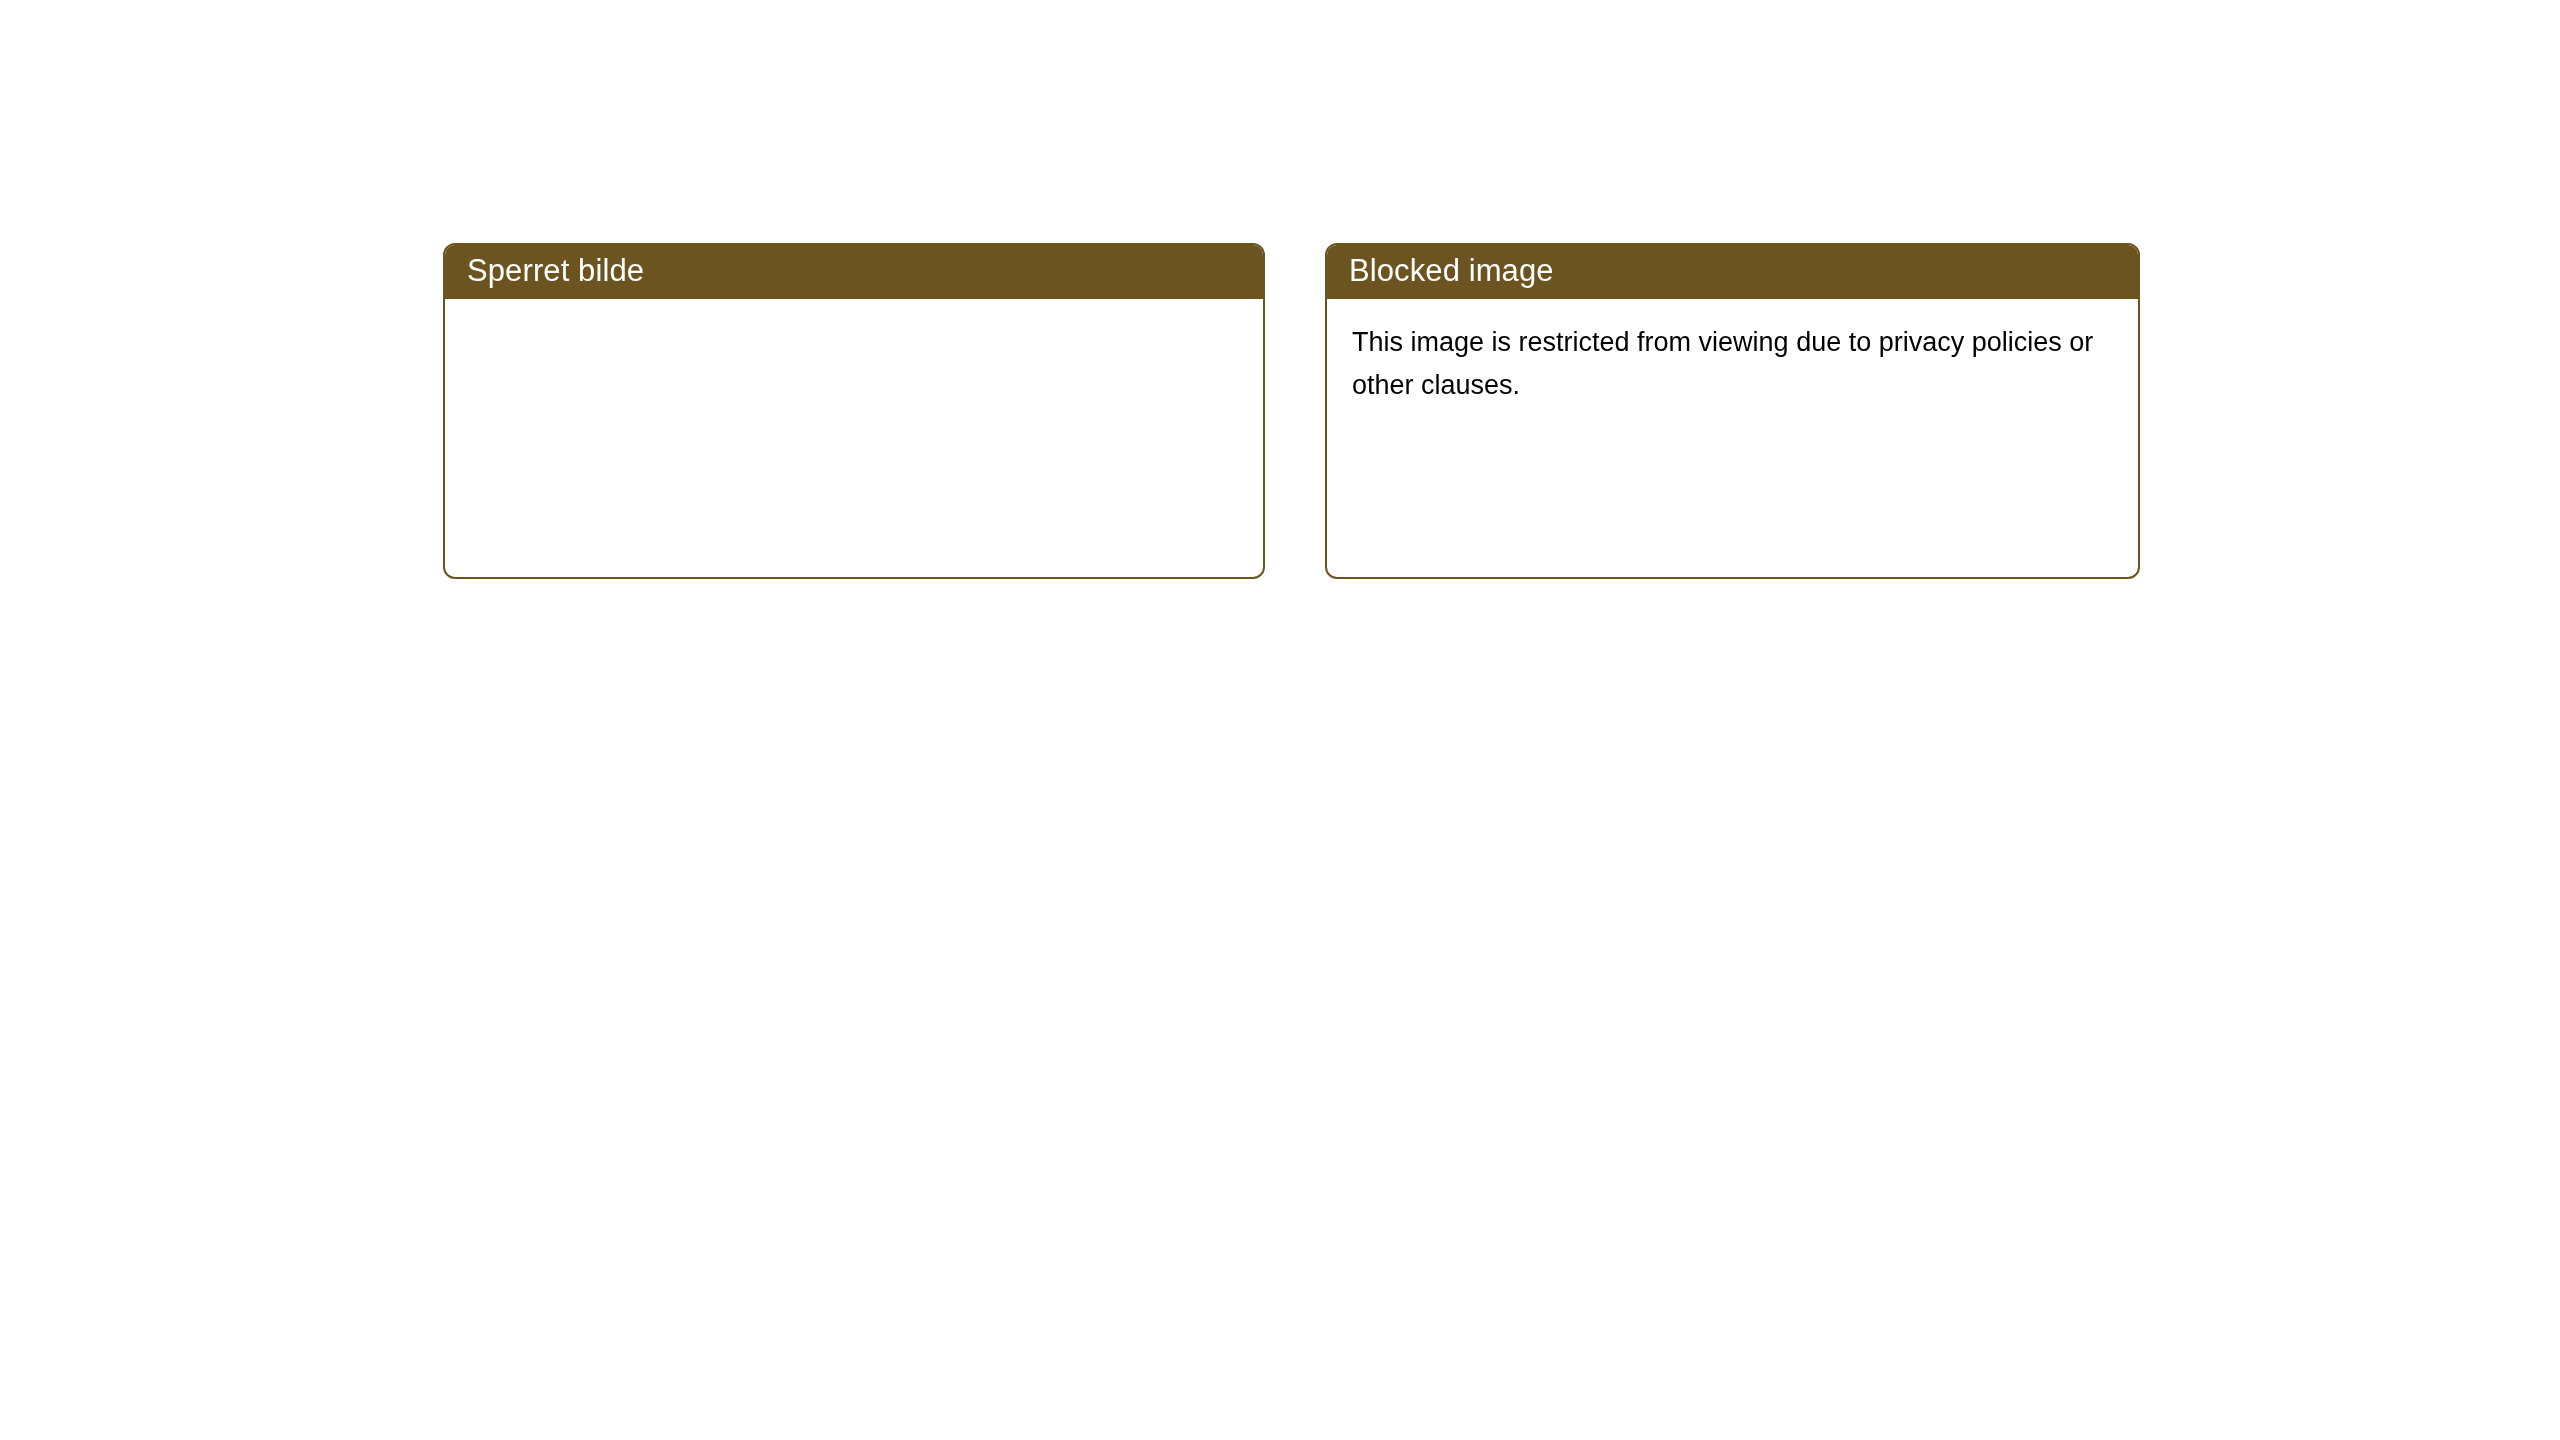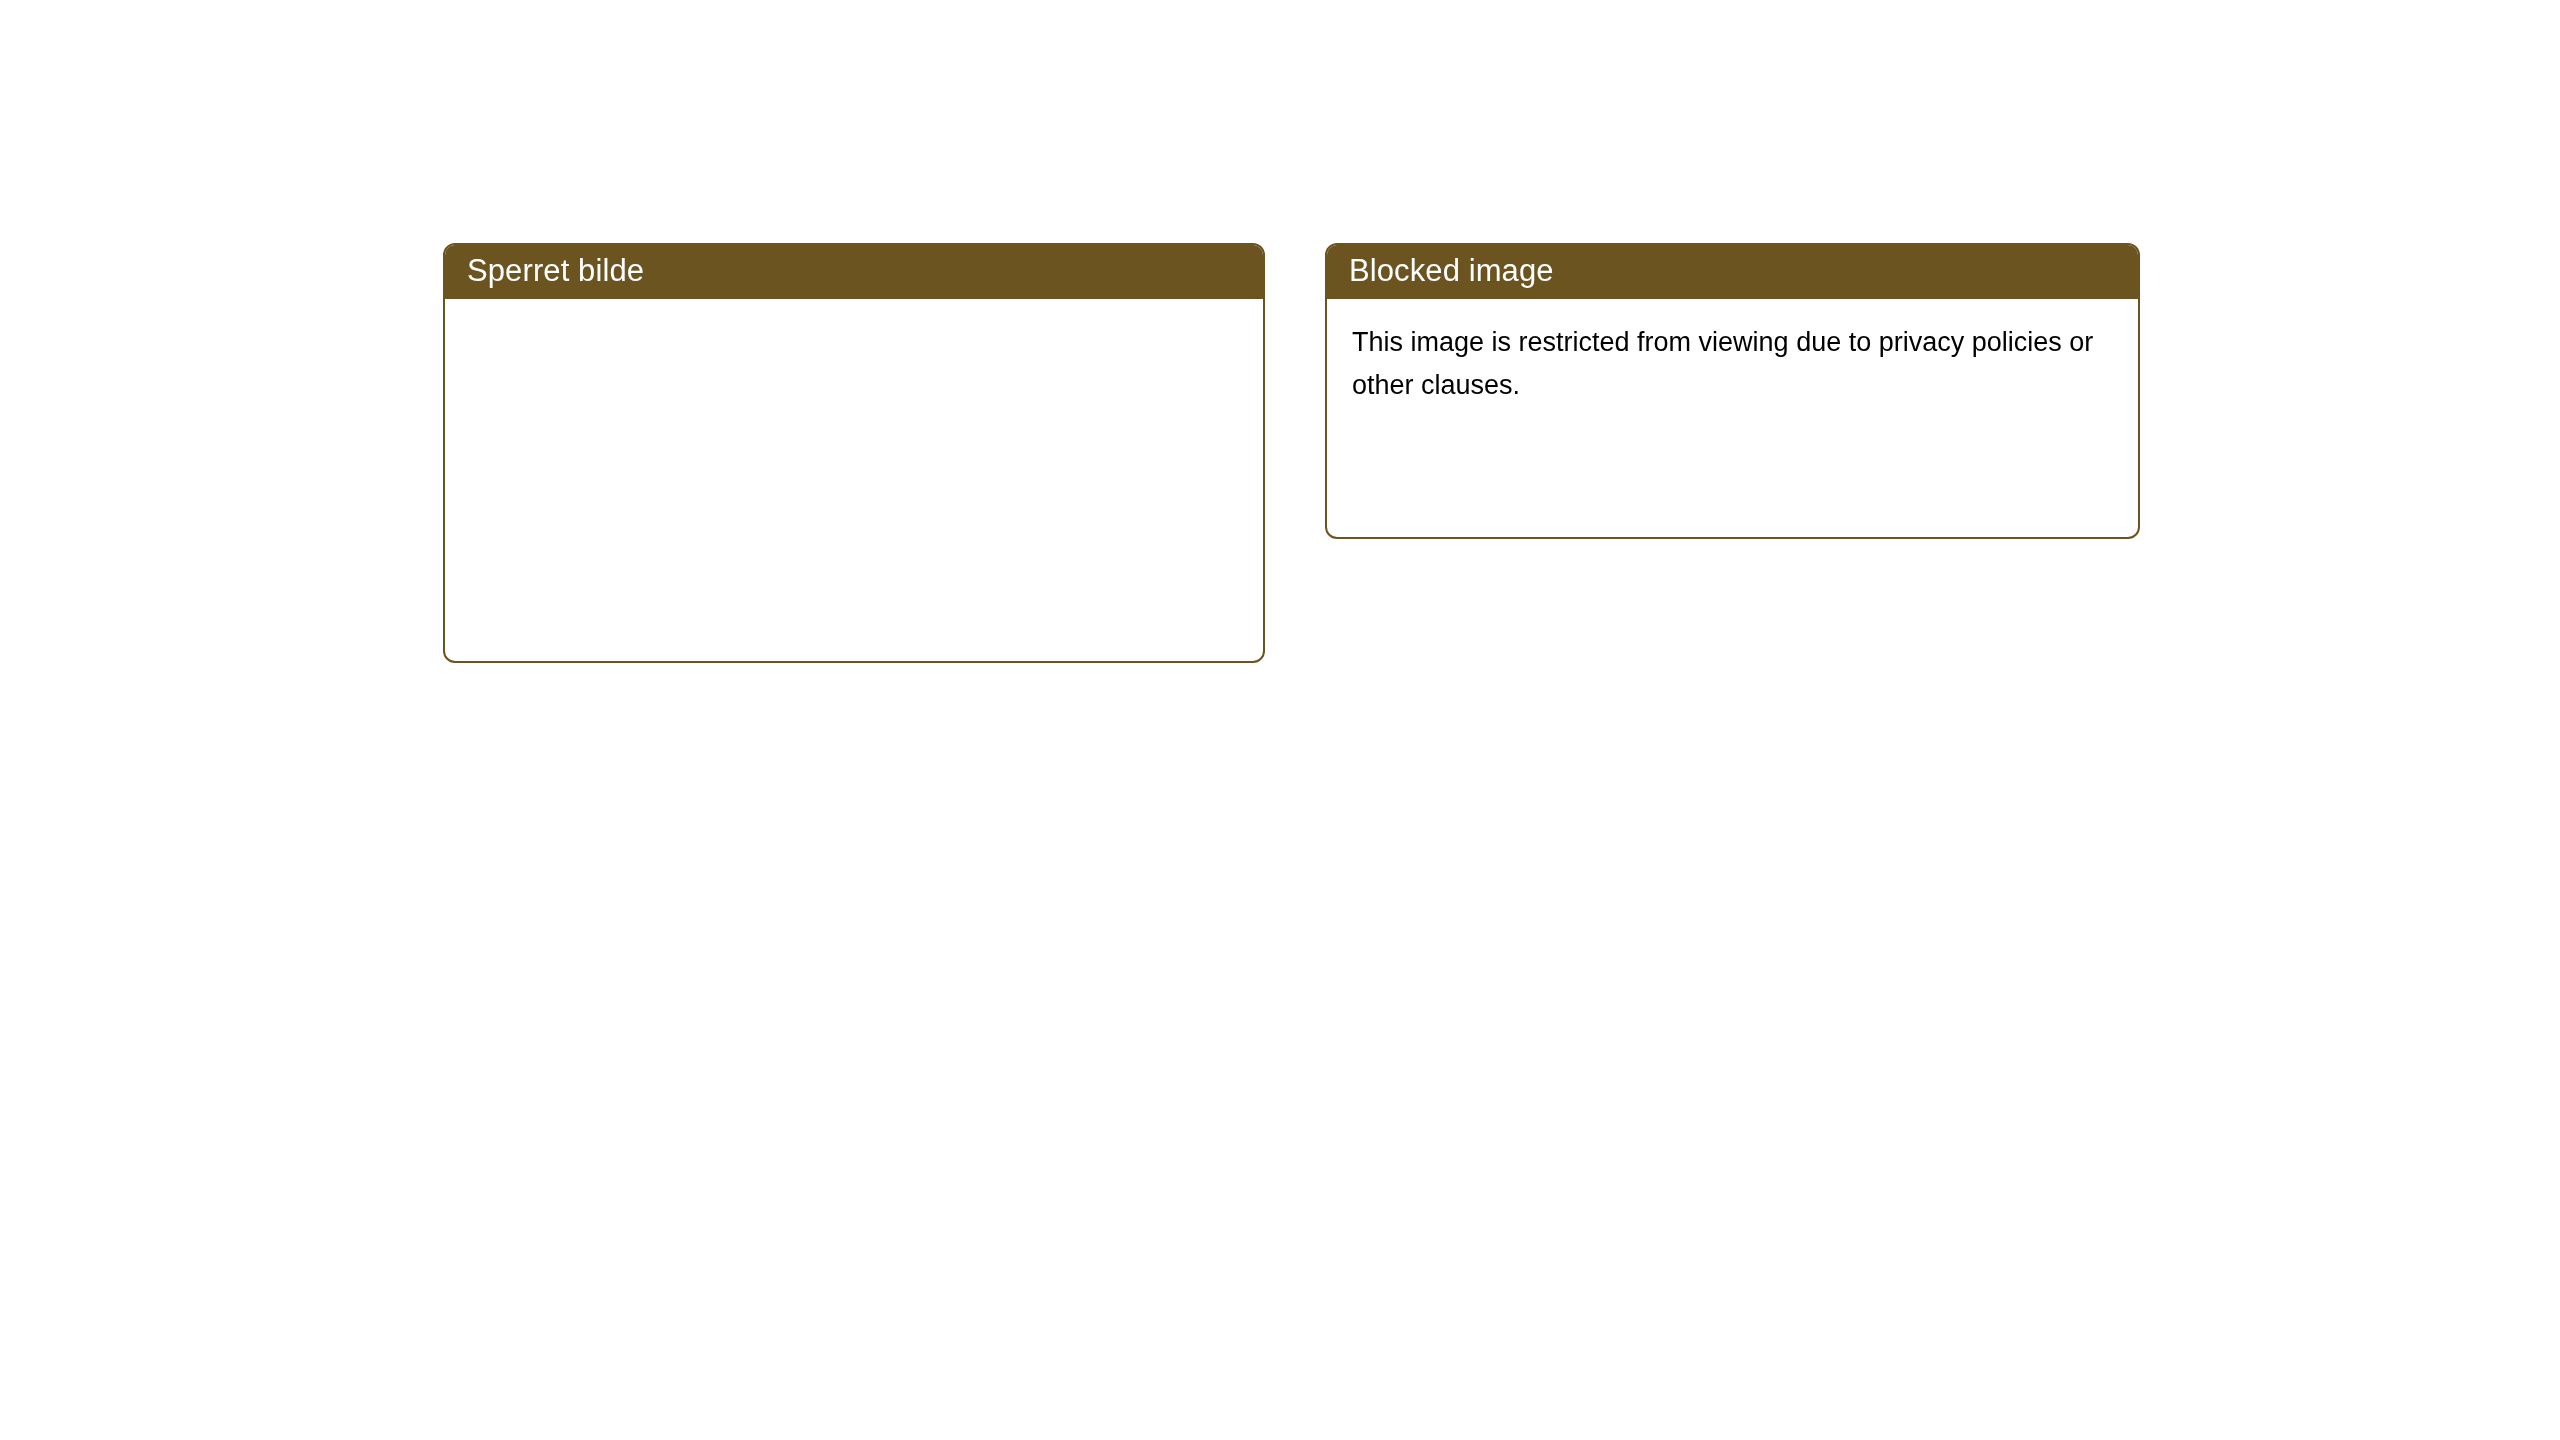--- a/index.html
+++ b/index.html
@@ -30,28 +30,28 @@
     background: #ffffff;
     border: 2px solid #6b5420;
     border-radius: 12px;
     overflow: hidden;
   }
 
   .panel-no {
     left: 443px;
     top: 243px;
     width: 822px;
-    height: 420px;
+    height: 336px;
   }
 
   .panel-en {
     left: 1325px;
     top: 243px;
     width: 815px;
-    height: 296px;
+    height: 336px;
   }
 
   .panel-header {
     box-sizing: border-box;
     height: 56px;
     background: #6b5420;
     margin: -2px -2px 0 -2px;
     border-top-left-radius: 12px;
     border-top-right-radius: 12px;
     display: flex;

